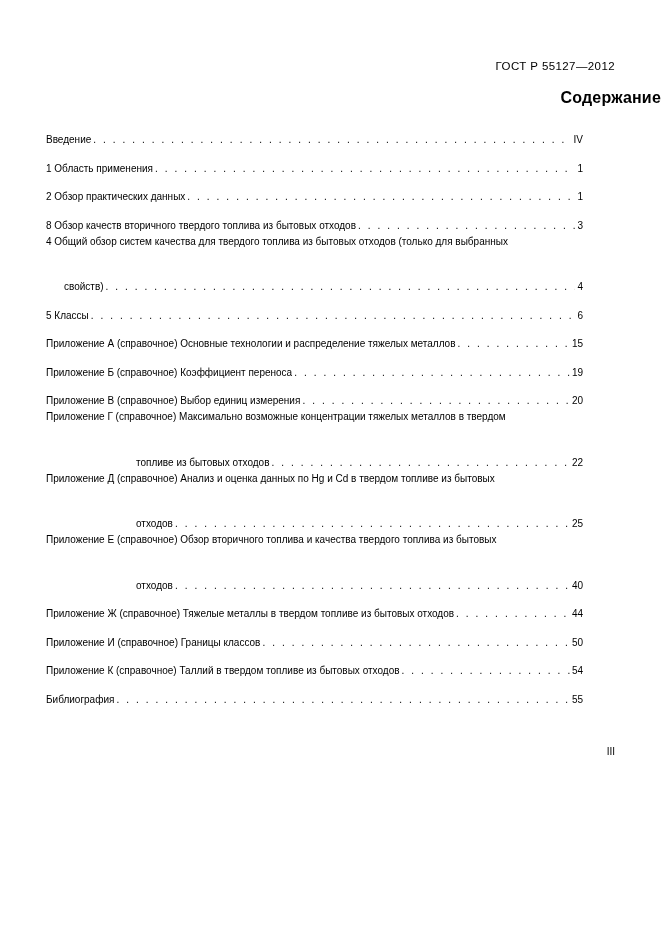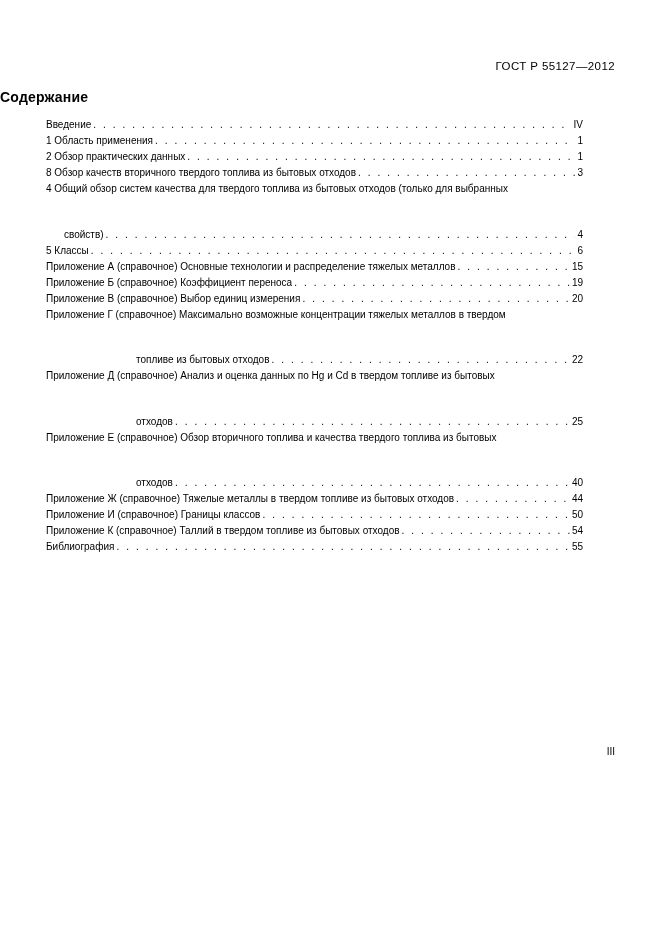--- a/index.html
+++ b/index.html
@@ -22,38 +22,39 @@
     right: 46px;
     font-size: 11.5px;
     letter-spacing: 0.4px;
     white-space: nowrap;
   }
   .doc-title {
     position: absolute;
     top: 89px;
     left: 0;
     right: 0;
-    text-align: left;
-    font-size: 14px;
+    text-align: right;
+    font-size: 16px;
     font-weight: bold;
     letter-spacing: 0.2px;
   }
   .toc {
     position: absolute;
     top: 118px;
     left: 46px;
     width: 537px;
   }
   .toc-entry {
     display: flex;
     align-items: flex-end;
     font-size: 10px;
     line-height: 13.5px;
     margin-bottom: 2.5px;
     white-space: nowrap;
+    margin-top: 15px;
   }
   .toc-label {
     flex: 0 0 auto;
     white-space: nowrap;
     padding-right: 2px;
   }
   .toc-dots {
     flex: 1 1 auto;
     overflow: hidden;
     white-space: nowrap;

